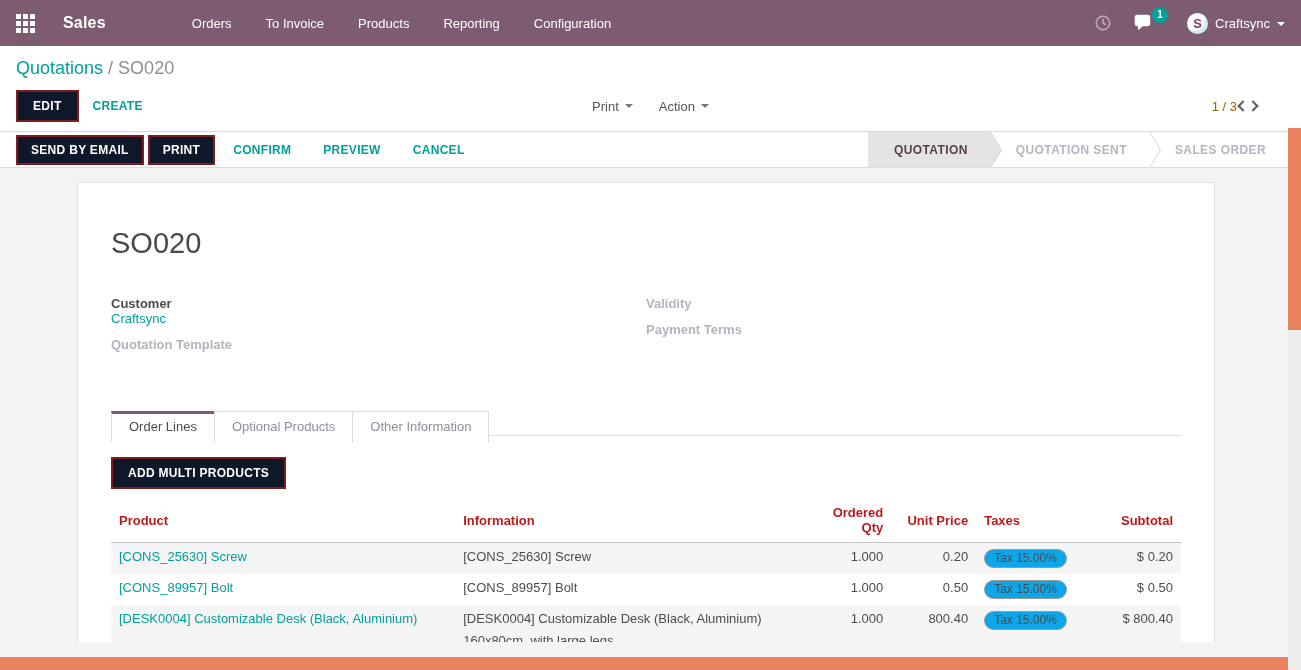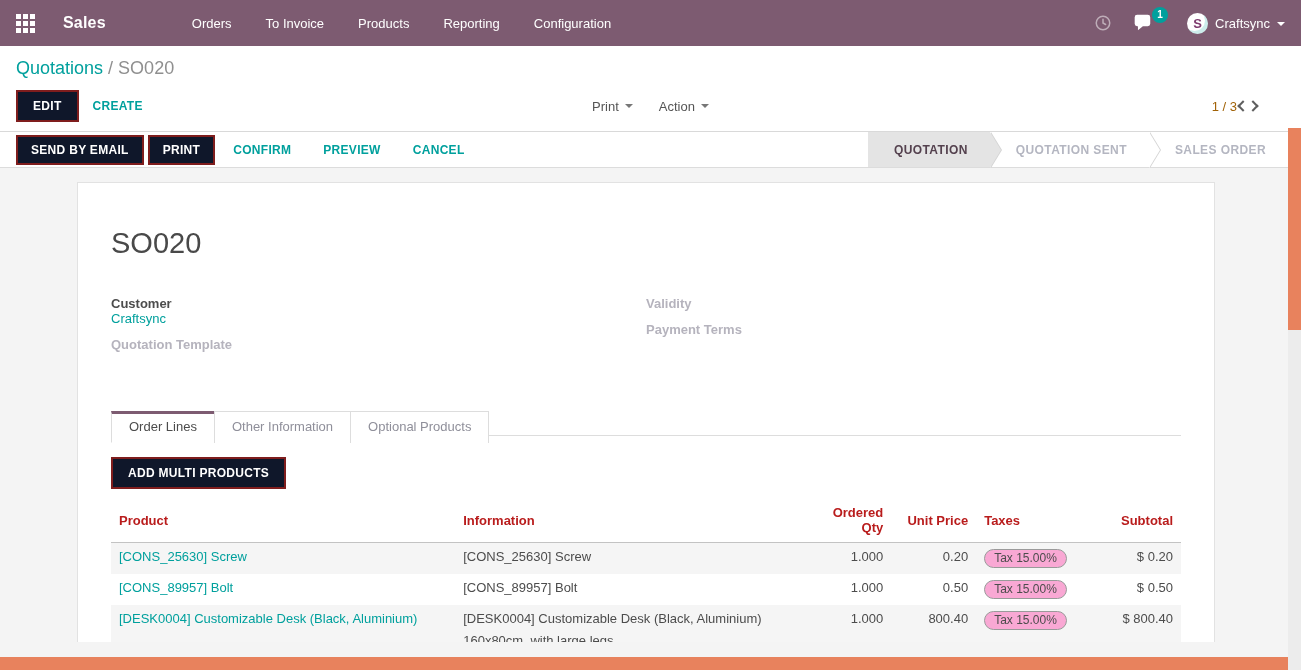--- a/index.html
+++ b/index.html
@@ -99,21 +99,21 @@
 
   table.lines { width:100%; border-collapse:collapse; }
   table.lines th {
     text-align:left; font-size:13px; color:#b91c1c; padding:6px 8px 7px; border-bottom:1px solid #c3c3c3;
   }
   table.lines td { padding:6px 8px; vertical-align:top; font-size:13px; color:#4c4c4c; }
   table.lines tbody tr:nth-child(odd) { background:#f5f5f5; }
   table.lines .num { text-align:right; }
   table.lines td.product a { color:#00a09d; text-decoration:none; cursor:pointer; }
   .tax-pill {
-    display:inline-block; border:1px solid #9a9a9a; border-radius:11px; background:#f9a8d4;
+    display:inline-block; border:1px solid #9a9a9a; border-radius:11px; background:#0ea5e9;
     padding:1px 9px 2px; font-size:12px; color:#4c4c4c; cursor:pointer;
   }
   .desc-line2 { display:block; margin-top:7px; }
 
   
   .v-scrollbar { position:fixed; top:128px; right:0; bottom:13px; width:13px; background:#ececec; z-index:50; }
   .v-thumb { position:absolute; top:0; left:0; right:0; height:202px; background:#e8825d; cursor:grab; }
   .h-scrollbar { position:fixed; left:0; bottom:0; height:13px; width:1288px; background:#e8825d; z-index:50; cursor:grab; }
   .sb-corner { position:fixed; right:0; bottom:0; width:13px; height:13px; background:#ececec; z-index:50; }
 </style>
@@ -225,22 +225,22 @@
         </div>
         <div class="field-row">
           <span class="field-label muted">Payment Terms</span>
           <span class="field-value"></span>
         </div>
       </div>
     </div>
 
     <div class="tabs">
       <span class="tab active">Order Lines</span>
+      <span class="tab">Optional Products</span>
       <span class="tab">Other Information</span>
-      <span class="tab">Optional Products</span>
     </div>
 
     <div class="tab-pane">
       <button class="btn-primary add-multi">ADD MULTI PRODUCTS</button>
 
       <table class="lines">
         <colgroup>
           <col style="width:345px">
             <col style="width:347px">
             <col style="width:90px">

